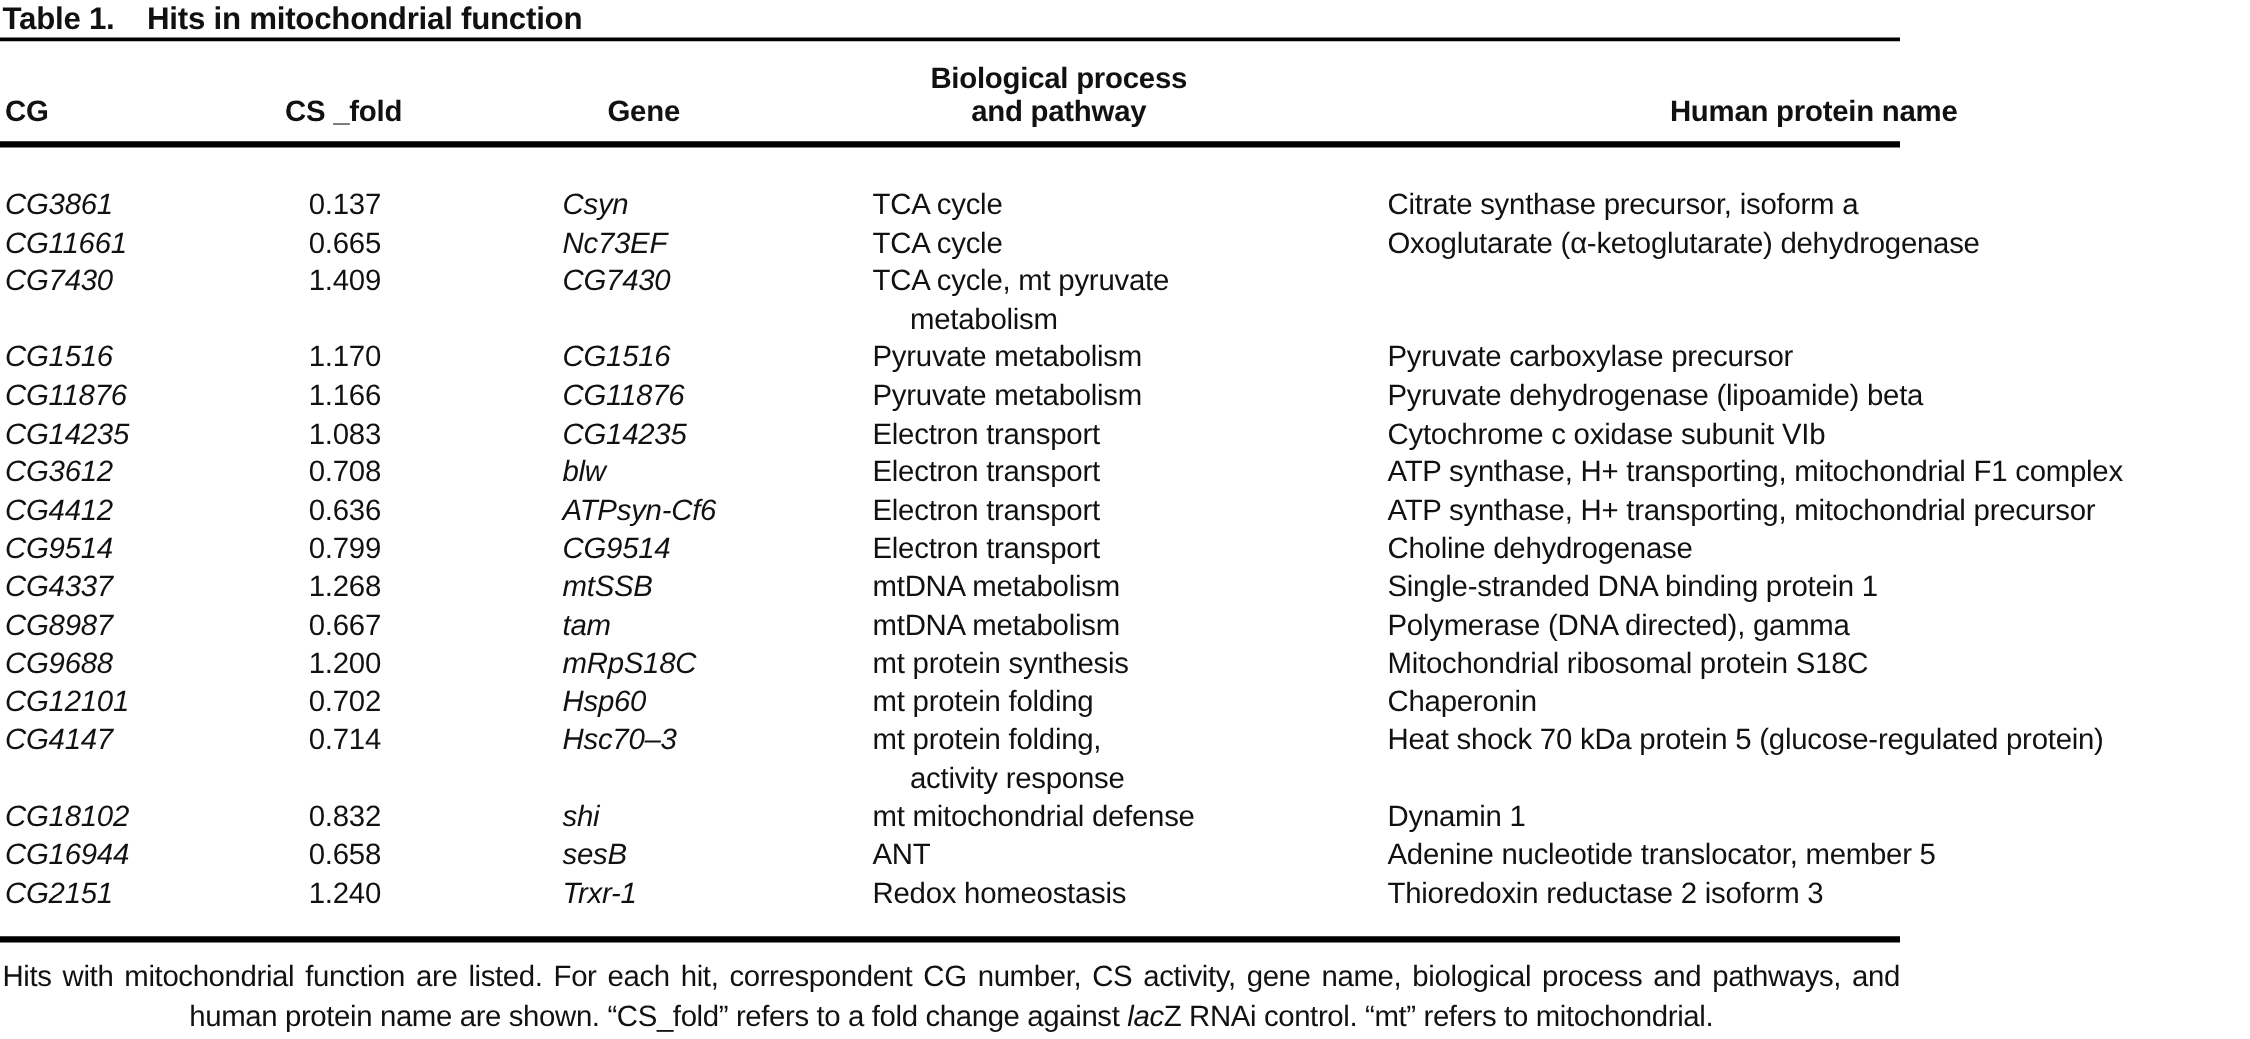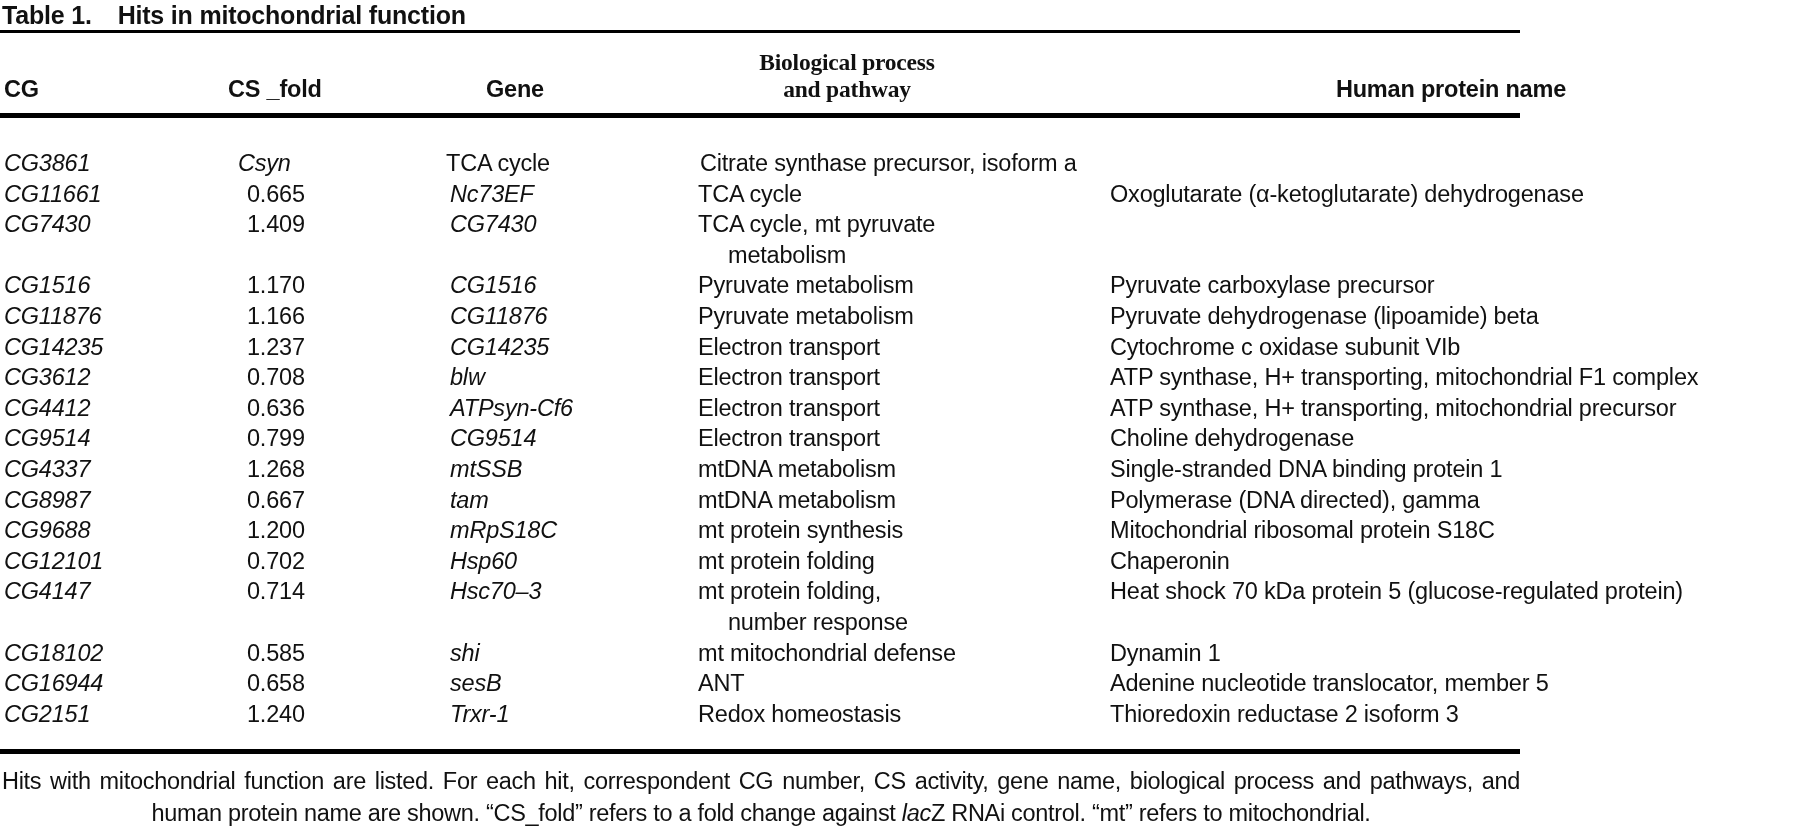--- a/index.html
+++ b/index.html
@@ -30,21 +30,21 @@
   }
 
   
   .thead {
     align-items:end;
     padding:16px 0 10px 0;
     font-size:23.5px; font-weight:bold; line-height:27px;
     letter-spacing:-0.2px;
   }
   .h-gene   { width:150px; text-align:center; }
-  .h-proc   { width:310px; text-align:center;font-family:Liberation Serif, serif; }
+  .h-proc   { width:310px; text-align:center; }
   .h-prot   { text-align:center; }
 
   
   .tbody {
     padding:30px 0 20px 0;
     font-size:23.5px; line-height:30.6px;
     letter-spacing:-0.2px;
   }
   .cell { white-space:nowrap; }
   .it    { font-style:italic; }
@@ -88,20 +88,21 @@
       </div>
     </div>
     <div class="cell h-prot">Human protein name</div>
   </div>
 
   <div class="rule-thick"></div>
 
   <div class="tbody">
       <div class="row">
         <div class="cell c-cg it">CG3861</div>
+        <div class="cell c-cs">0.137</div>
         <div class="cell c-gene it">Csyn</div>
         <div class="cell c-proc">TCA cycle</div>
         <div class="cell c-prot">Citrate synthase precursor, isoform a</div>
       </div>
       <div class="row">
         <div class="cell c-cg it">CG11661</div>
         <div class="cell c-cs">0.665</div>
         <div class="cell c-gene it">Nc73EF</div>
         <div class="cell c-proc">TCA cycle</div>
         <div class="cell c-prot">Oxoglutarate (α-ketoglutarate) dehydrogenase</div>
@@ -121,21 +122,21 @@
       </div>
       <div class="row">
         <div class="cell c-cg it">CG11876</div>
         <div class="cell c-cs">1.166</div>
         <div class="cell c-gene it">CG11876</div>
         <div class="cell c-proc">Pyruvate metabolism</div>
         <div class="cell c-prot">Pyruvate dehydrogenase (lipoamide) beta</div>
       </div>
       <div class="row">
         <div class="cell c-cg it">CG14235</div>
-        <div class="cell c-cs">1.237</div>
+        <div class="cell c-cs">1.083</div>
         <div class="cell c-gene it">CG14235</div>
         <div class="cell c-proc">Electron transport</div>
         <div class="cell c-prot">Cytochrome c oxidase subunit VIb</div>
       </div>
       <div class="row">
         <div class="cell c-cg it">CG3612</div>
         <div class="cell c-cs">0.708</div>
         <div class="cell c-gene it">blw</div>
         <div class="cell c-proc">Electron transport</div>
         <div class="cell c-prot">ATP synthase, H+ transporting, mitochondrial F1 complex</div>
@@ -179,26 +180,26 @@
         <div class="cell c-cg it">CG12101</div>
         <div class="cell c-cs">0.702</div>
         <div class="cell c-gene it">Hsp60</div>
         <div class="cell c-proc">mt protein folding</div>
         <div class="cell c-prot">Chaperonin</div>
       </div>
       <div class="row">
         <div class="cell c-cg it">CG4147</div>
         <div class="cell c-cs">0.714</div>
         <div class="cell c-gene it">Hsc70–3</div>
-        <div class="cell c-proc">mt protein folding,<div class="wrap2">number response</div></div>
+        <div class="cell c-proc">mt protein folding,<div class="wrap2">activity response</div></div>
         <div class="cell c-prot">Heat shock 70 kDa protein 5 (glucose-regulated protein)</div>
       </div>
       <div class="row">
         <div class="cell c-cg it">CG18102</div>
-        <div class="cell c-cs">0.585</div>
+        <div class="cell c-cs">0.832</div>
         <div class="cell c-gene it">shi</div>
         <div class="cell c-proc">mt mitochondrial defense</div>
         <div class="cell c-prot">Dynamin 1</div>
       </div>
       <div class="row">
         <div class="cell c-cg it">CG16944</div>
         <div class="cell c-cs">0.658</div>
         <div class="cell c-gene it">sesB</div>
         <div class="cell c-proc">ANT</div>
         <div class="cell c-prot">Adenine nucleotide translocator, member 5</div>

